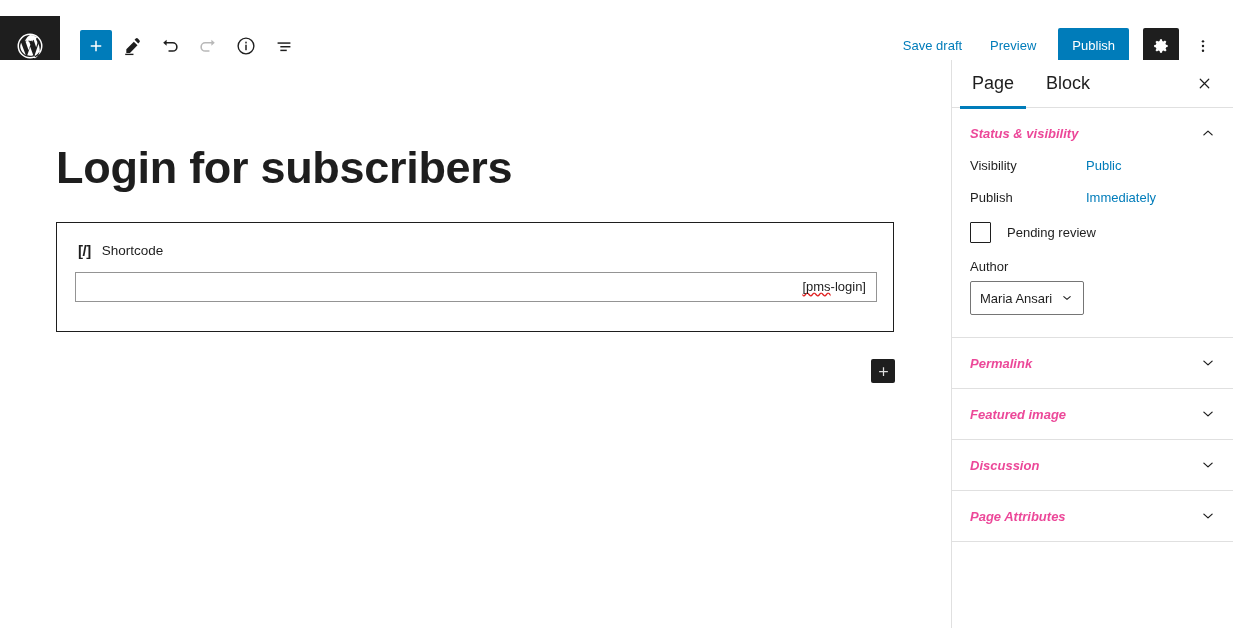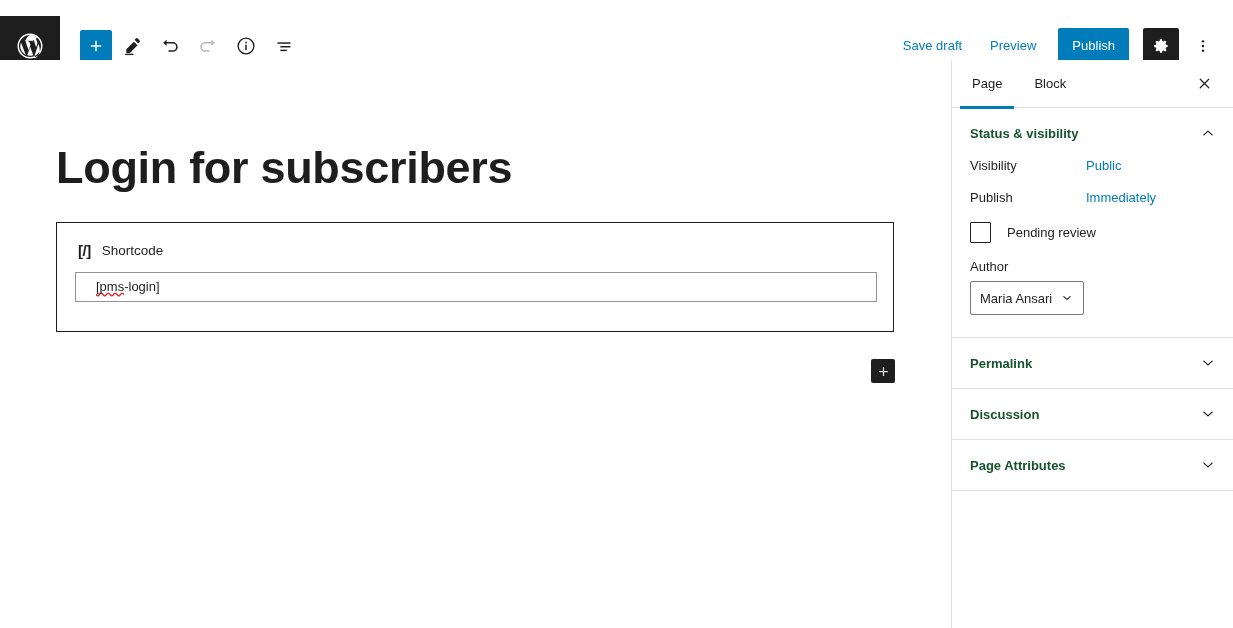--- a/index.html
+++ b/index.html
@@ -132,23 +132,24 @@
     color: #1e1e1e;
   }
   .sc-input-wrap { padding: 13px 18px 0 18px; }
   .sc-input {
     width: 802px; height: 30px;
     border: 1px solid #949494;
     background: #fff;
     font-size: 13px;
     font-family: "Liberation Sans", sans-serif;
     color: #1e1e1e;
-    padding: 0 20px;
+    padding: 0 10px;
     line-height: 28px;
     position: relative;
+    text-align: right;
   }
   .spell {
     text-decoration: underline wavy #e02020;
     text-decoration-skip-ink: none;
   }
 
   .appender {
     position: absolute;
     top: 299px; left: 871px;
     width: 24px; height: 24px;
@@ -169,21 +170,21 @@
   }
   .sb-tabs {
     position: relative;
     height: 48px;
     display: flex; align-items: center;
     border-bottom: 1px solid #e0e0e0;
     padding-left: 4px;
   }
   .sb-tab {
     background: transparent; border: none;
-    font-size: 13px;
+    font-size: 18px;
     font-family: "Liberation Sans", sans-serif;
     color: #1e1e1e;
     height: 48px;
     padding: 0 16px;
     cursor: pointer;
     position: relative;
   }
   .sb-tab.active { font-weight: normal; }
   .sb-tab.active::after {
     content: "";
@@ -206,21 +207,22 @@
     padding: 0 16px 0 18px;
     height: 50px;
     cursor: pointer;
     background: transparent; border: none;
     width: 100%;
     font-family: "Liberation Sans", sans-serif;
   }
   .panel-title {
     font-size: 13px;
     font-weight: bold;
-    color: #14532d;
+    color: #ec4899;
+    font-style: italic;
   }
   .panel-chev { margin-left: auto; display: flex; }
   .panel-body { padding: 0 18px 22px 18px; }
 
   .row {
     display: flex; align-items: flex-end;
     margin-bottom: 17px;
   }
   .row-label {
     font-size: 13px; color: #1e1e1e;
@@ -419,20 +421,30 @@
       <button class="panel-head">
         <span class="panel-title">Permalink</span>
         <span class="panel-chev">
           <svg width="18" height="18" viewBox="0 0 24 24" aria-hidden="true">
               <path fill="none" stroke="#1e1e1e" stroke-width="1.7" stroke-linecap="round" stroke-linejoin="round" d="M6.5 9.5l5.5 5 5.5-5"></path>
             </svg>
         </span>
       </button>
     </div>
 
+    <div class="panel">
+      <button class="panel-head">
+        <span class="panel-title">Featured image</span>
+        <span class="panel-chev">
+          <svg width="18" height="18" viewBox="0 0 24 24" aria-hidden="true">
+              <path fill="none" stroke="#1e1e1e" stroke-width="1.7" stroke-linecap="round" stroke-linejoin="round" d="M6.5 9.5l5.5 5 5.5-5"></path>
+            </svg>
+        </span>
+      </button>
+    </div>
 
     <div class="panel">
       <button class="panel-head">
         <span class="panel-title">Discussion</span>
         <span class="panel-chev">
           <svg width="18" height="18" viewBox="0 0 24 24" aria-hidden="true">
               <path fill="none" stroke="#1e1e1e" stroke-width="1.7" stroke-linecap="round" stroke-linejoin="round" d="M6.5 9.5l5.5 5 5.5-5"></path>
             </svg>
         </span>
       </button>

